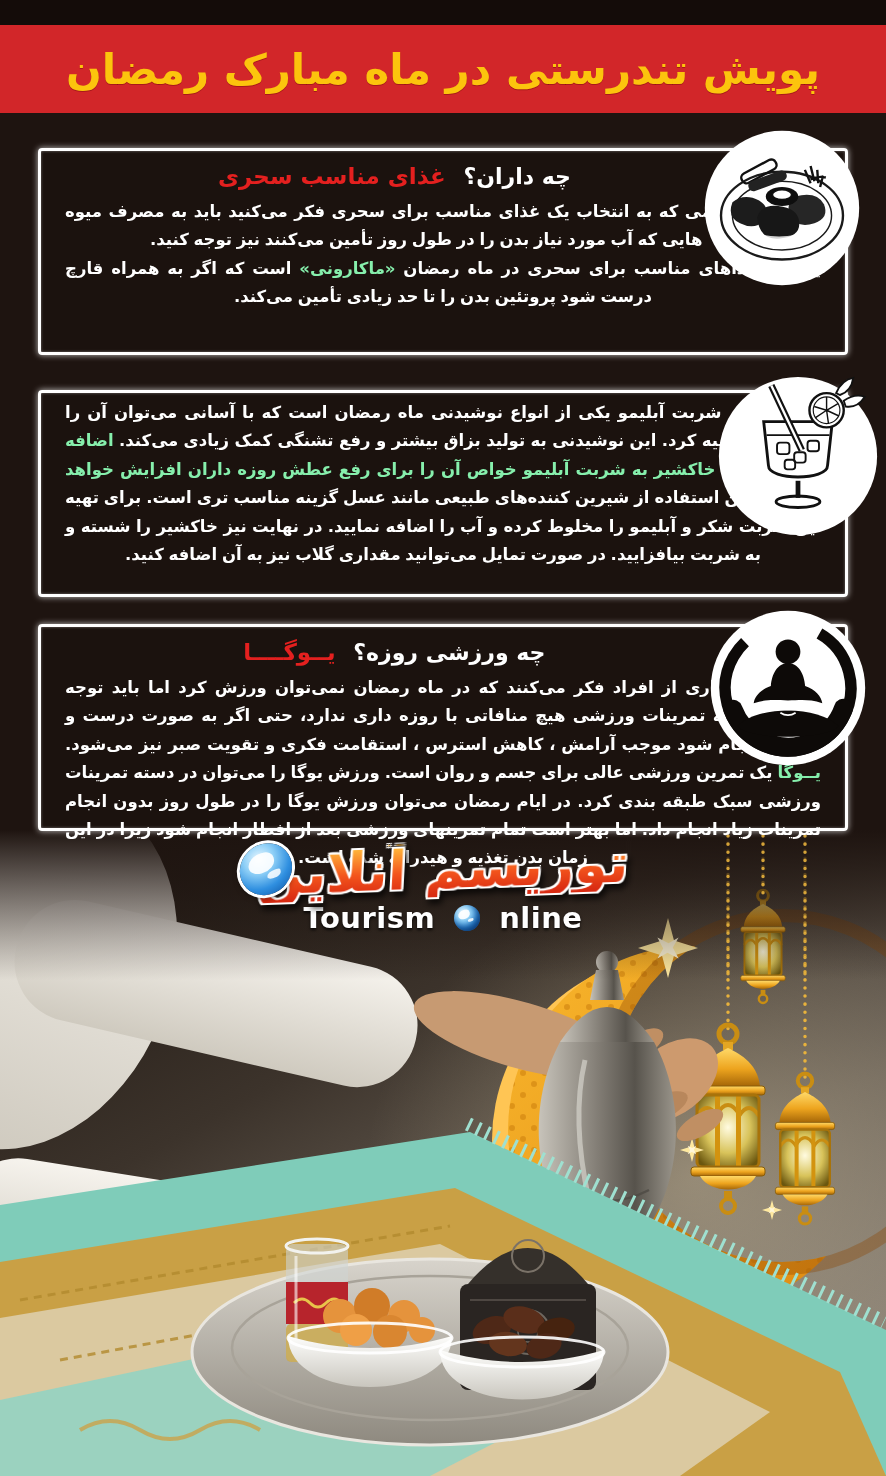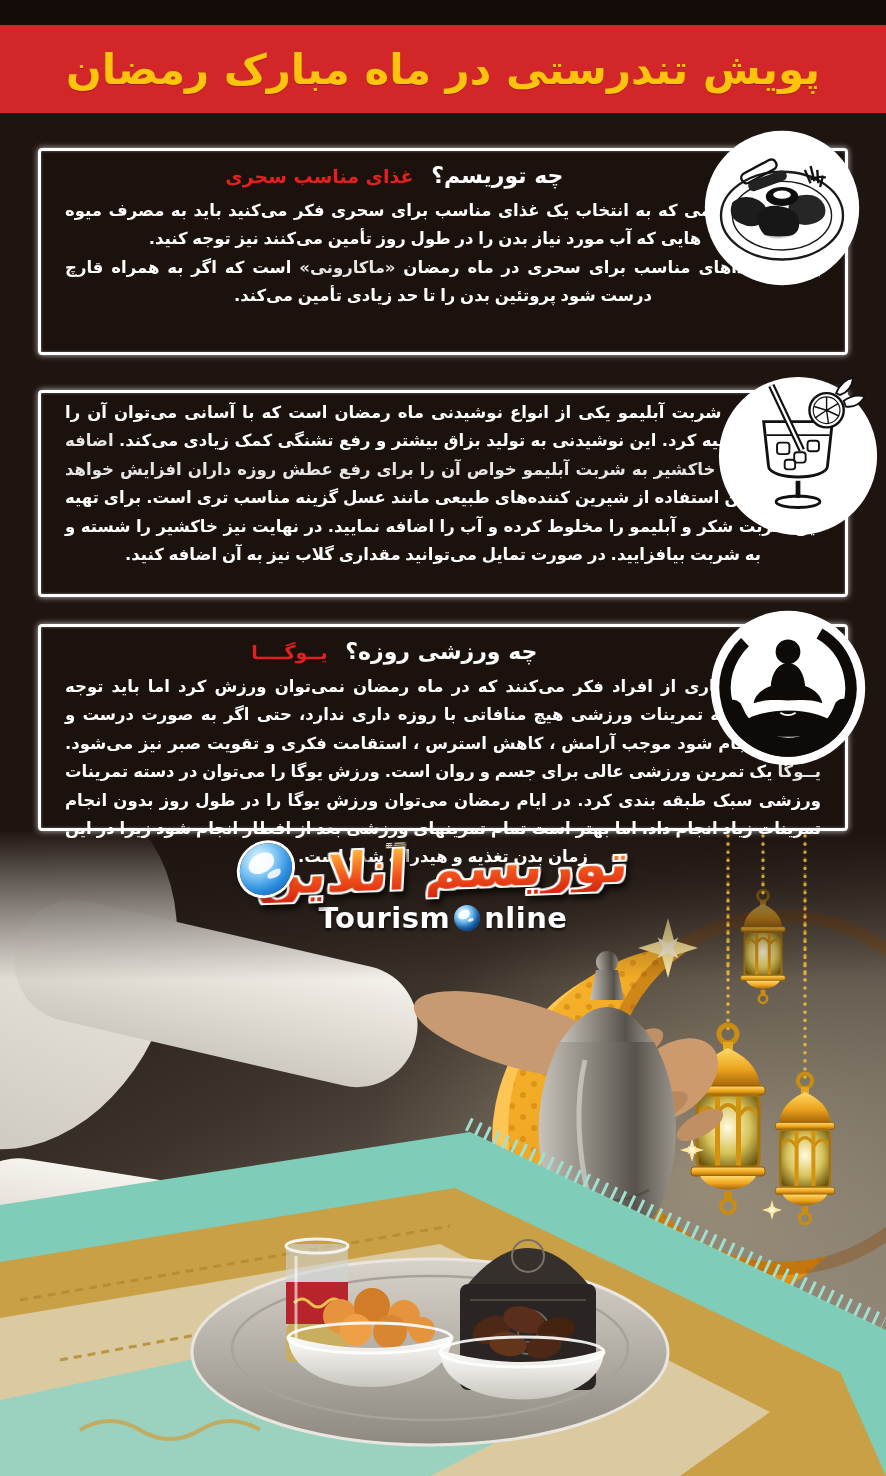--- a/index.html
+++ b/index.html
@@ -28,26 +28,26 @@
     direction:rtl; padding:6px 24px 8px; z-index:3;
   }
   .box1{ top:148px; } .box2{ top:390px; } .box3{ top:624px; }
   .icon-spacer{ float:left; width:118px; height:118px; shape-outside:circle(115px at -10px -30px);}
   .box .icon-spacer{ float:right; shape-outside:circle(112px at 125px -35px); }
   .sec-title{
     text-align:center; font-size:22px; font-weight:bold; color:#ffffff;
     padding-top:6px; margin-bottom:9px; white-space:nowrap;
   }
   .sec-title .q{ color:#ffffff; }
-  .sec-title .t{ color:#e4201f; font-size:19px; margin-right:10px; }
+  .sec-title .t{ color:#e4201f; font-size:23px; margin-right:10px; }
   .box p{
     color:#ffffff; font-size:16.5px; font-weight:bold; line-height:1.72;
     text-align:justify; text-align-last:center; word-spacing:-1px;
   }
-  .hl{ color:#e5e5e5; }
+  .hl{ color:#86efac; }
   
   .circle-icon{
     position:absolute; top:-24px; right:-18px; width:162px; height:162px; z-index:5;
   }
   .box2 .circle-icon{ top:-18px; right:-34px; }
   .box3 .circle-icon{ top:-20px; right:-24px; }
   
   .scene{ position:absolute; top:830px; left:0; width:886px; height:646px; z-index:1; }
   
   .logo{ position:absolute; top:843px; left:248px; width:390px; z-index:6; text-align:center; }
@@ -71,21 +71,21 @@
     background:radial-gradient(circle at 35% 30%, #eaf7ff 0%, #8fd0f7 30%, #2f8fe0 62%, #0b4f9e 100%);
     box-shadow:0 0 0 3px #fff, 0 3px 6px rgba(0,0,0,.6);
   }
   .globe::after{
     content:""; position:absolute; left:8px; top:10px; width:26px; height:20px;
     background:rgba(255,255,255,.9); border-radius:60% 40% 55% 45%;
     transform:rotate(-15deg);
     box-shadow:10px 14px 0 -6px rgba(255,255,255,.85);
   }
   .logo-en{ margin-top:4px; color:#fff; font-weight:bold; font-size:29px; letter-spacing:.5px;
-    direction:ltr; text-shadow:0 2px 3px rgba(0,0,0,.8); display:flex; align-items:center; justify-content:center; gap:3px;}
+    direction:ltr; text-shadow:0 2px 3px rgba(0,0,0,.8); display:flex; align-items:center; justify-content:center; gap:18px;}
   .globe-small{
     display:inline-block; width:26px; height:26px; border-radius:50%; margin:0 1px; vertical-align:-3px;
     background:radial-gradient(circle at 35% 30%, #eaf7ff 0%, #8fd0f7 30%, #2f8fe0 62%, #0b4f9e 100%);
     box-shadow:inset -3px -4px 6px rgba(0,30,80,.6);
     position:relative;
   }
   .globe-small::after{
     content:""; position:absolute; left:4px; top:5px; width:12px; height:9px;
     background:rgba(255,255,255,.9); border-radius:60% 40% 55% 45%; transform:rotate(-15deg);
     box-shadow:5px 7px 0 -3px rgba(255,255,255,.85);
@@ -98,21 +98,21 @@
 
   <div class="topbar"></div>
 
   <div class="banner">
     <h1>پویش تندرستی در ماه مبارک رمضان</h1>
   </div>
 
   <section class="box box1">
     <div class="icon-spacer"></div>
     <h2 class="sec-title">
-      <span class="q">چه توریسم؟</span>
+      <span class="q">چه داران؟</span>
       <span class="t">غذای مناسب سحری</span>
     </h2>
     <p><span>هنگامی که به انتخاب یک غذای مناسب برای سحری فکر می‌کنید باید به مصرف میوه هایی که آب مورد نیاز بدن را در طول روز تأمین می‌کنند نیز توجه کنید.</span></p>
     <p><span>یکی از غذاهای مناسب برای سحری در ماه رمضان </span><span class="hl">«ماکارونی»</span><span> است که اگر به همراه قارچ درست شود پروتئین بدن را تا حد زیادی تأمین می‌کند.</span></p>
 
     <div class="circle-icon">
       <svg width="162" height="162" viewBox="-85 -85 170 170">
         <circle cx="0" cy="0" r="81" fill="#ffffff"></circle>
         <ellipse cx="0" cy="8" rx="64" ry="46" fill="none" stroke="#1a1a1a" stroke-width="2.5"></ellipse>
         <ellipse cx="0" cy="8" rx="52" ry="36" fill="none" stroke="#1a1a1a" stroke-width="1.5"></ellipse>

